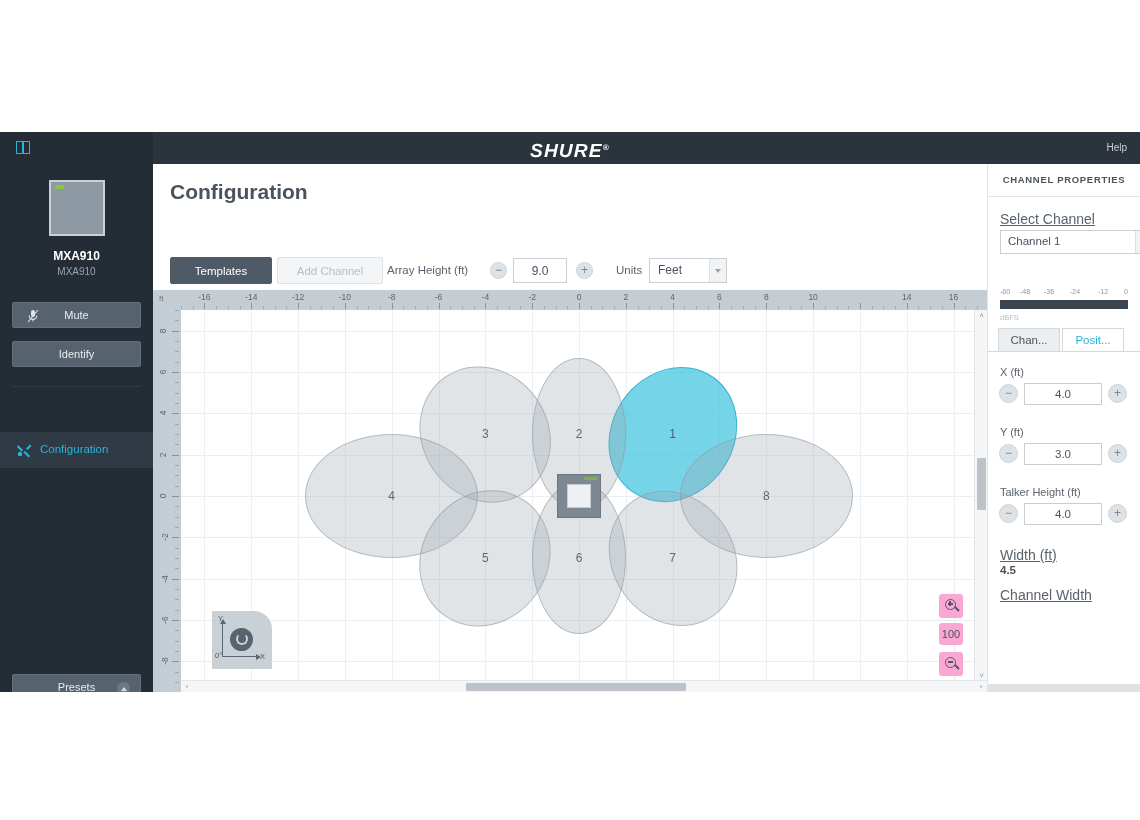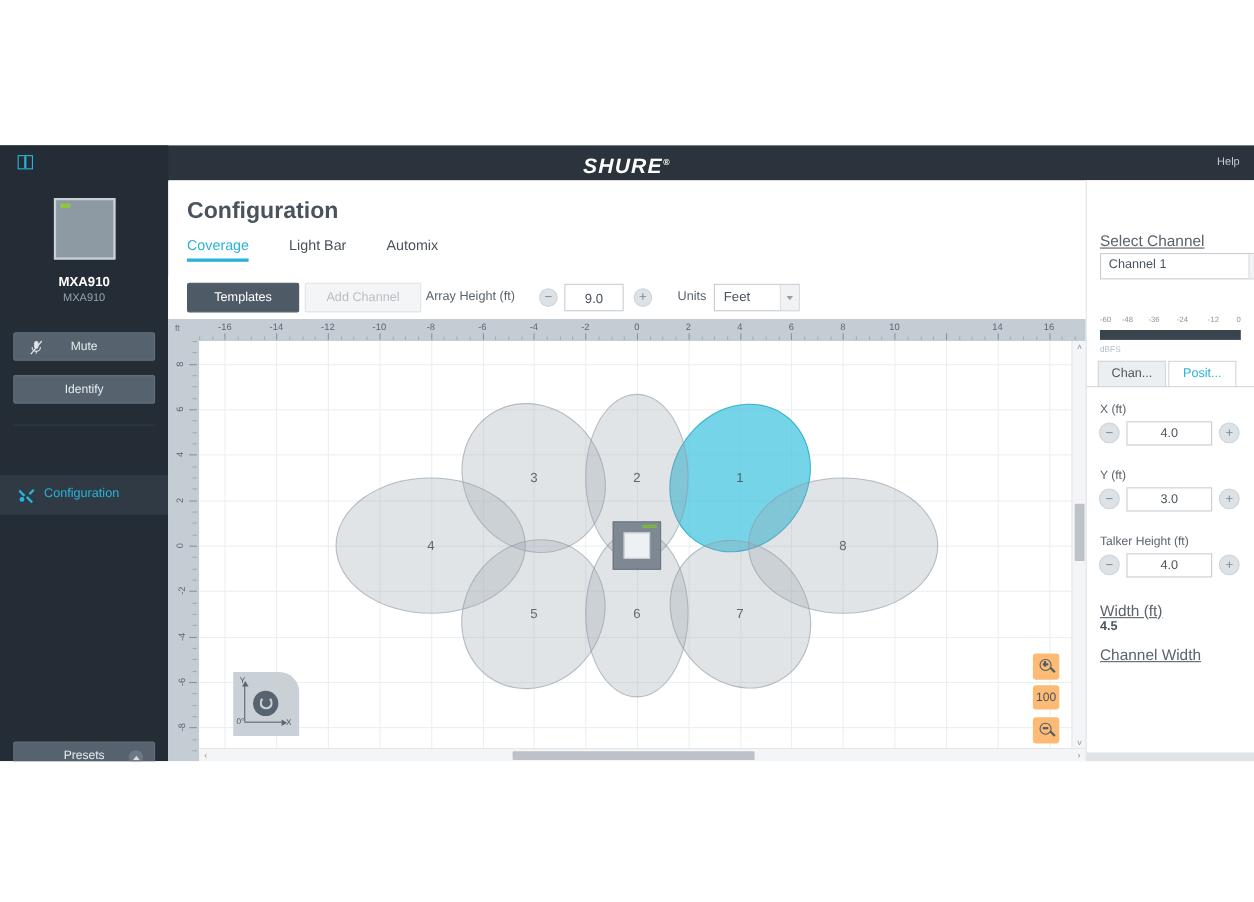--- a/index.html
+++ b/index.html
@@ -435,21 +435,21 @@
   }
   .compass .lbl {
     position: absolute; font-size: 7.5px; color: #4d565e;
   }
   .compass .lbl-y { left: 6px; top: 3px; }
   .compass .lbl-x { left: 48px; top: 41px; }
   .compass .lbl-0 { left: 3px; top: 40px; }
   .zoom-ctl {
     position: absolute; right: 14px;
     width: 24px; height: 24px;
-    background: #fdba74;
+    background: #f9a8d4;
     border-radius: 3px;
     cursor: pointer;
   }
   #zoom-in { top: 284px; }
   #zoom-level { top: 313px; height: 22px; line-height: 22px; text-align: center;
                 font-size: 11px; color: #4a535c; }
   #zoom-out { top: 342px; }
   .mag {
     position: absolute; left: 6px; top: 5px;
     width: 11px; height: 11px;
@@ -672,25 +672,20 @@
 
     <div class="presets-btn">
       <span>Presets</span>
       <span class="presets-caret"></span>
     </div>
   </div>
 
   <div class="main">
     <div class="page-title">Configuration</div>
 
-    <div class="tabs">
-      <span class="tab active">Coverage</span>
-      <span class="tab">Light Bar</span>
-      <span class="tab">Automix</span>
-    </div>
 
     <div class="toolbar">
       <div class="tb-btn" id="btn-templates">Templates</div>
       <div class="tb-btn" id="btn-add-channel">Add Channel</div>
       <div class="tb-label" id="lbl-array-height">Array Height (ft)</div>
       <div class="stepper-btn" id="ah-minus">
         <span class="sign">−</span>
       </div>
       <div class="num-input">9.0</div>
       <div class="stepper-btn" id="ah-plus">
@@ -923,20 +918,21 @@
       </div>
       <div class="hscroll">
         <div class="arrow left">‹</div>
         <div class="thumb"></div>
         <div class="arrow right">›</div>
       </div>
     </div>
   </div>
 
   <div class="props">
+    <div class="props-header">CHANNEL PROPERTIES</div>
     <div class="props-body">
 
       <div class="p-label" style="top:15px; left:12px;">Select Channel</div>
       <div class="p-select" style="top:34px;">
         <span class="val">Channel 1</span>
         <span class="arrow"></span>
       </div>
 
       <div class="meter-scale">
         <span style="left:0;">-60</span>

